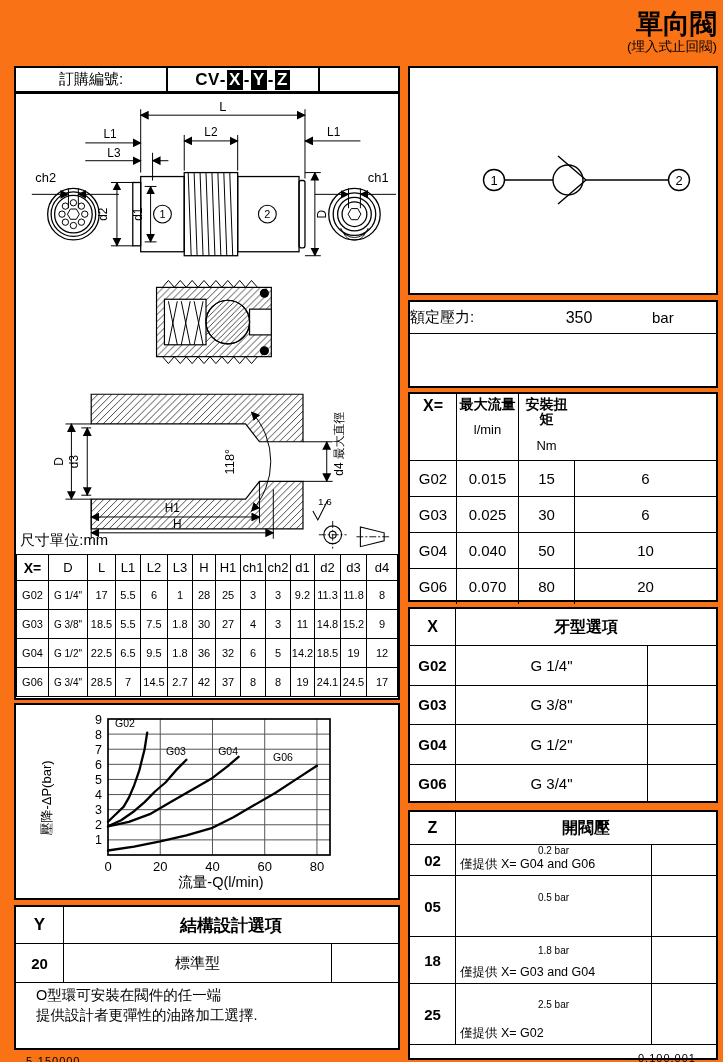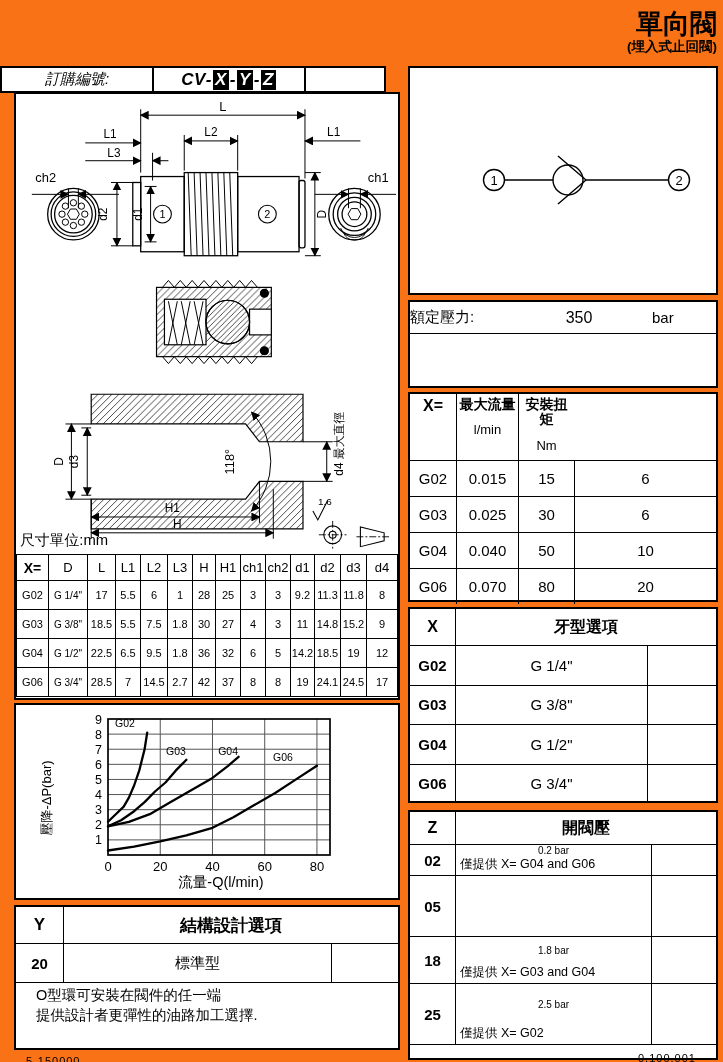--- a/index.html
+++ b/index.html
@@ -3,24 +3,24 @@
 <meta charset="utf-8">
 <style>
   html,body{margin:0;padding:0;background:#e8e8e8;}
   .page{position:relative;width:723px;height:1062px;background:#f97316;color:#000;
         font-family:"Liberation Sans","DejaVu Sans",sans-serif;overflow:hidden;margin:0 auto;}
   .b{position:absolute;border:2px solid #000;background:#fff;box-sizing:border-box;}
 
   
   .title-block{position:absolute;top:10px;right:6px;text-align:right;}
   .title-main{font-size:27px;font-weight:bold;line-height:1.05;}
-  .title-sub{font-size:13.5px;font-weight:bold;text-align:center;}
-
-  
-  #order{left:0;top:66px;width:386px;height:27px;display:grid;grid-template-columns:152px 152px 1fr;font-style:italic;}
+  .title-sub{font-size:13.5px;font-weight:normal;text-align:center;}
+
+  
+  #order{left:14px;top:66px;width:386px;height:27px;display:grid;grid-template-columns:152px 152px 1fr;}
   #order>div{display:flex;align-items:center;justify-content:center;}
   #order .oc-label{font-size:15px;border-right:2px solid #000;}
   #order .oc-code{font-size:17px;font-weight:bold;border-right:2px solid #000;letter-spacing:.5px;}
   .inv{background:#000;color:#fff;padding:0 2px;margin:0 1px;}
 
   
   #drawing-box{left:14px;top:92px;width:386px;height:608px;}
   #drawing-svg{display:block;}
 
   
@@ -540,20 +540,21 @@
           <div class="zo-mid">
             <div class="zo-val">0.2 bar</div>
             <div class="zo-note">僅提供 X= G04 and G06</div>
           </div>
           <div></div>
         </div>
 
         <div class="zo-row">
           <div class="code">05</div>
           <div class="zo-mid">
+            <div class="zo-val">0.5 bar</div>
             <div class="zo-note"></div>
           </div>
           <div></div>
         </div>
 
         <div class="zo-row">
           <div class="code">18</div>
           <div class="zo-mid">
             <div class="zo-val">1.8 bar</div>
             <div class="zo-note">僅提供 X= G03 and G04</div>

